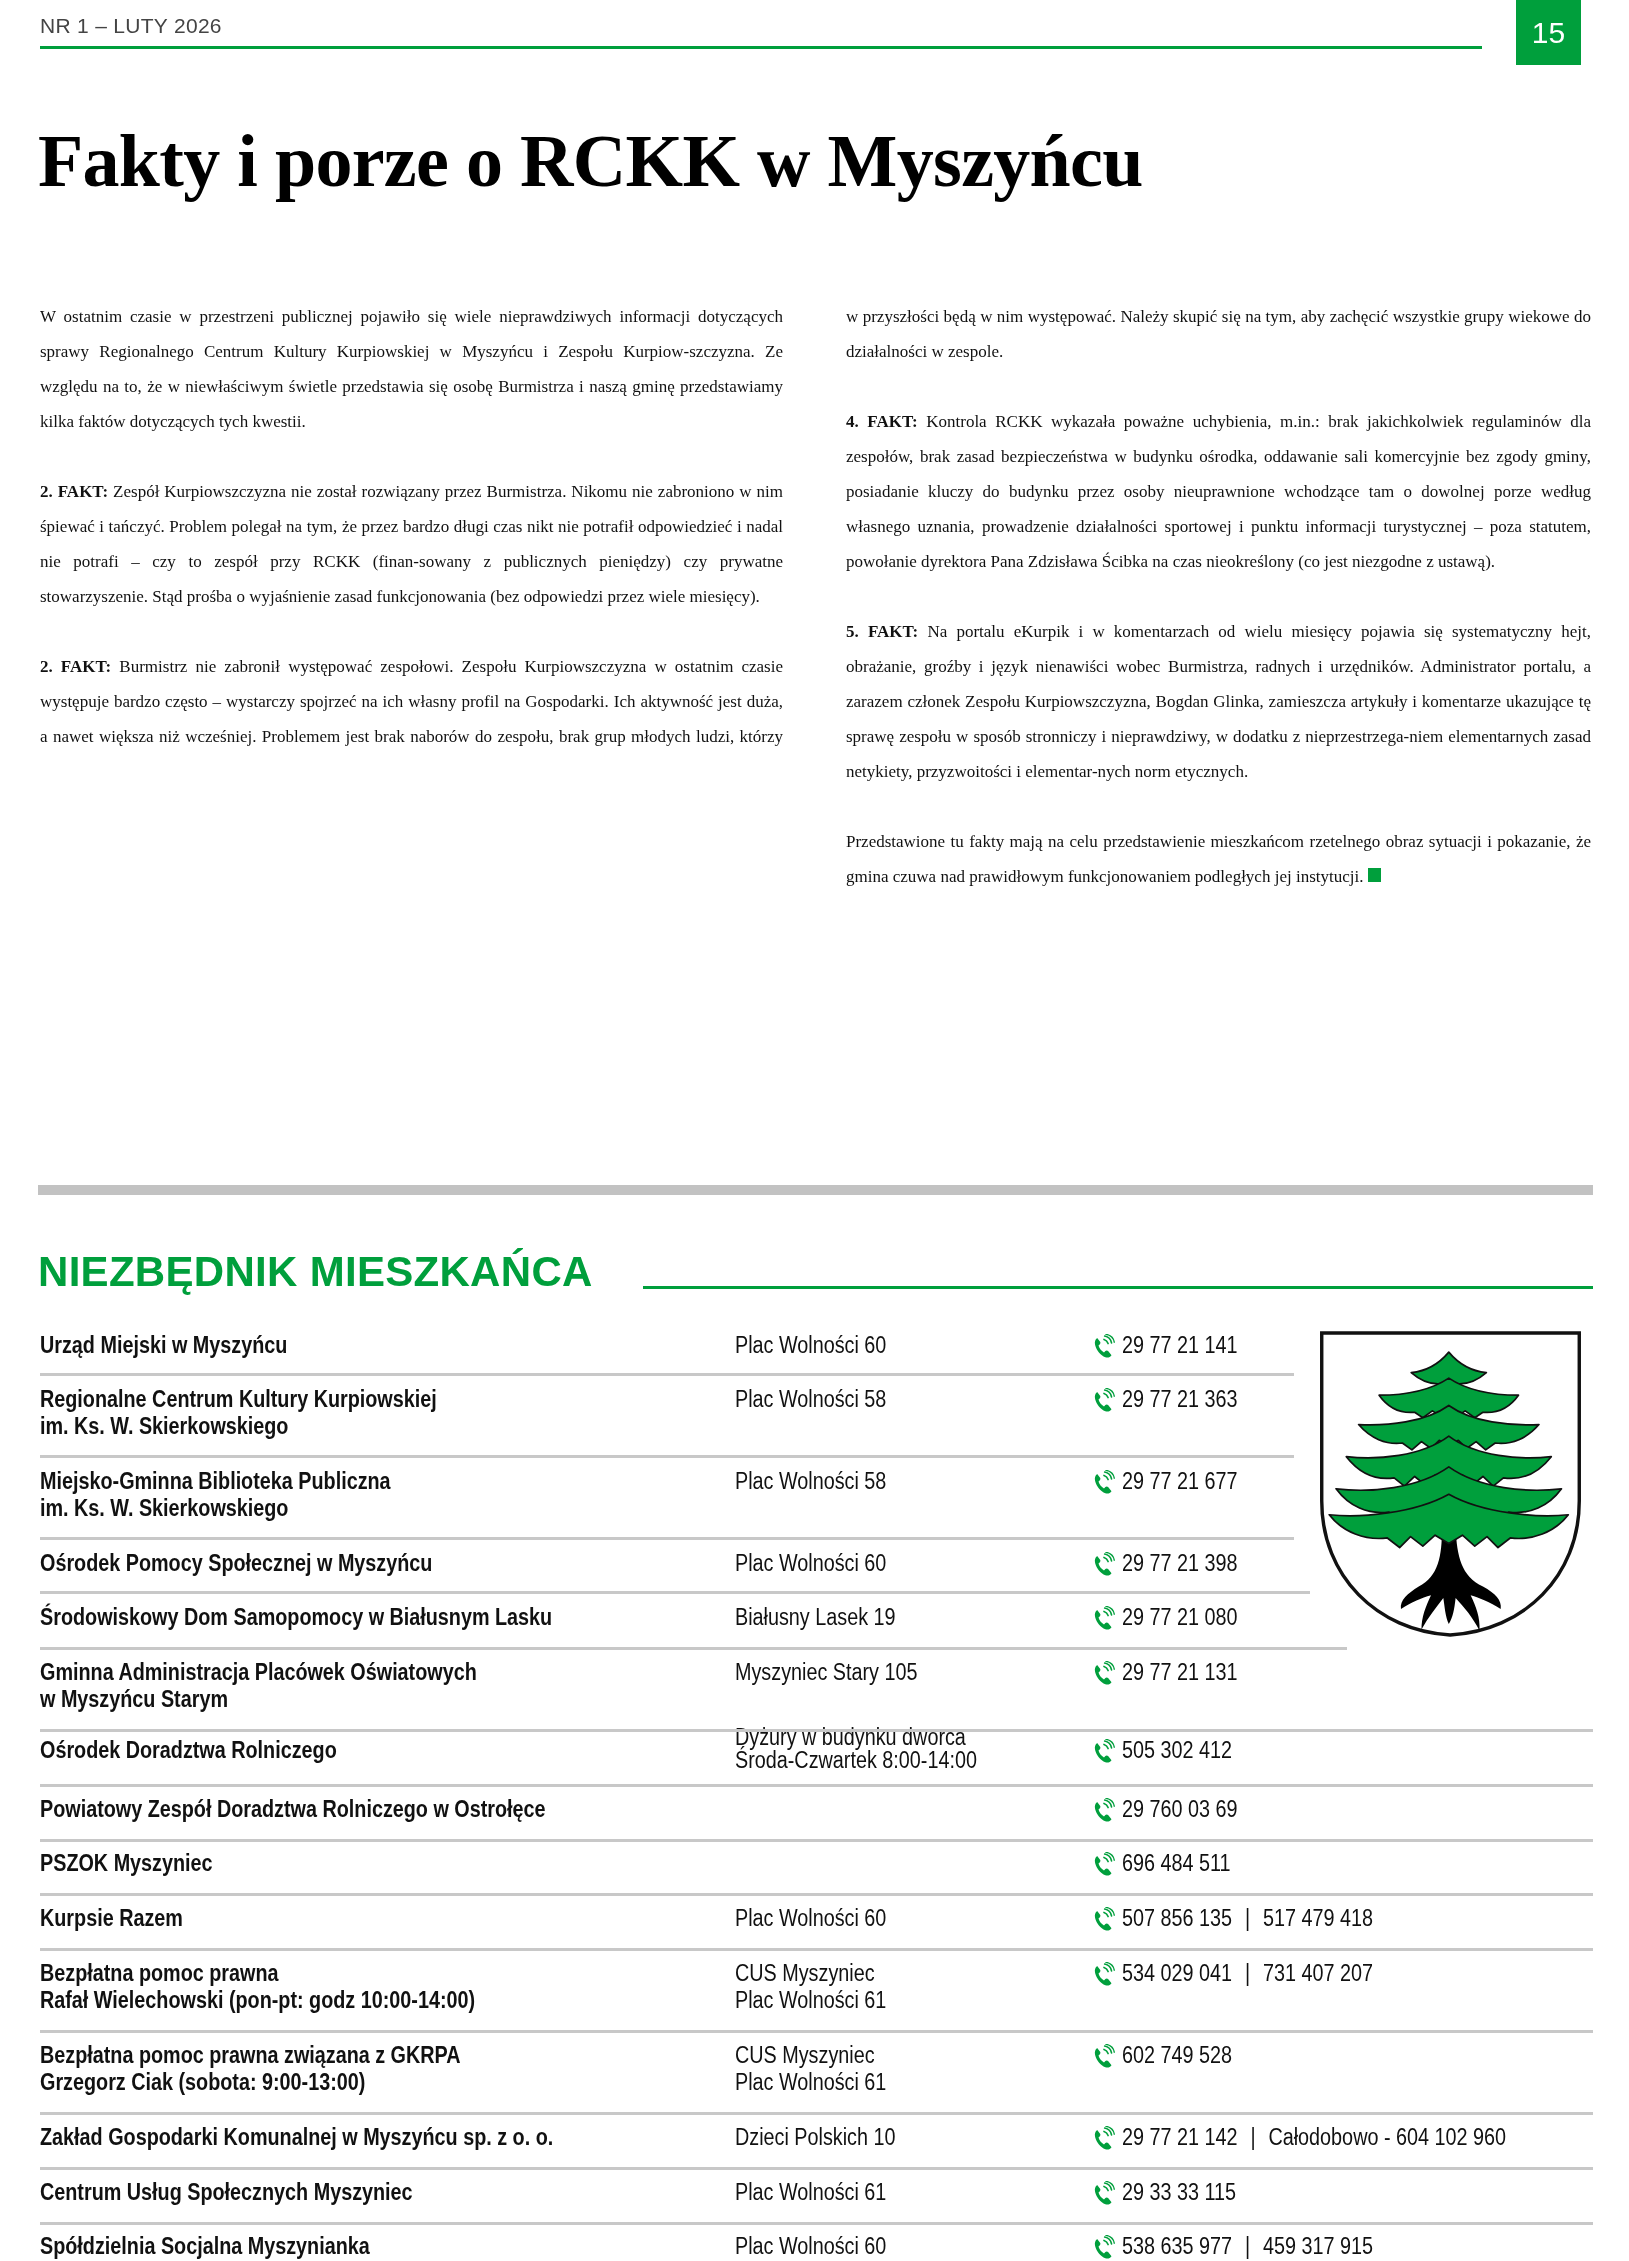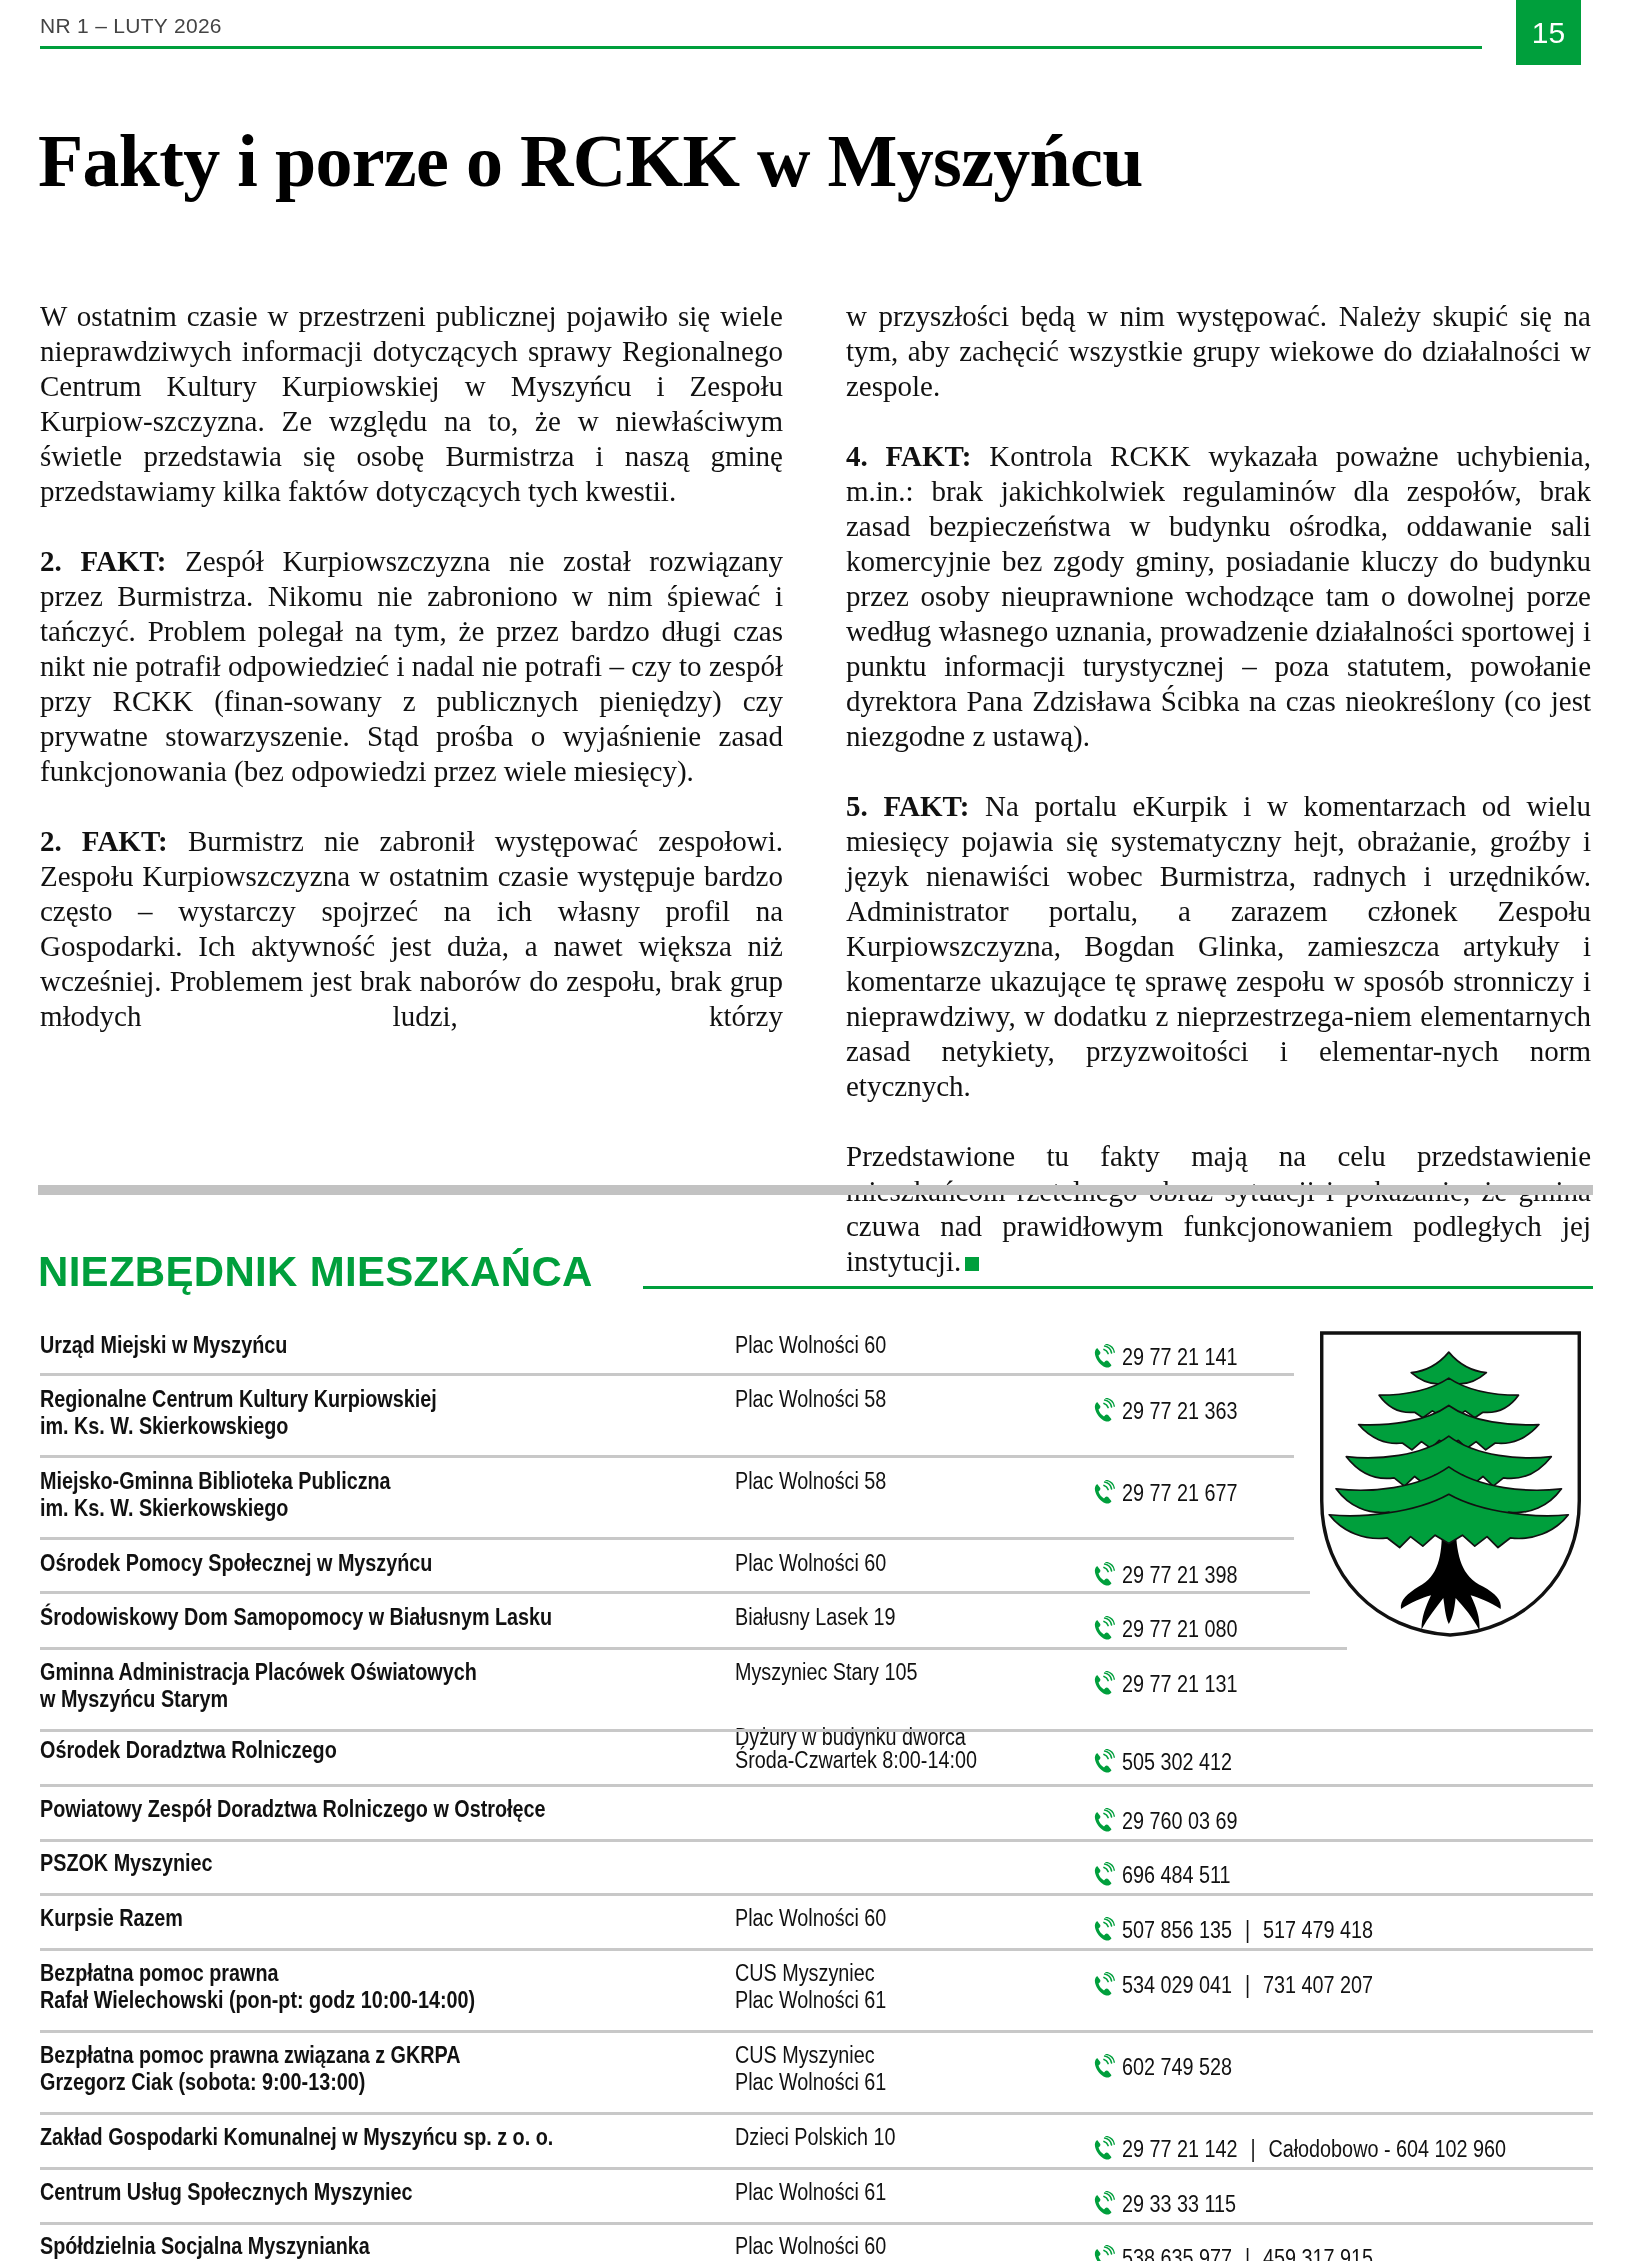--- a/index.html
+++ b/index.html
@@ -9,39 +9,39 @@
   
   .issue { left:40px; top:13.7px; font-family:"Liberation Sans", sans-serif; font-size:21px; color:#444; letter-spacing:0.3px; line-height:24.6px; }
   .top-rule { left:40px; top:46px; width:1442px; height:3.4px; background:#009f3c; }
   .page-box { left:1516px; top:0; width:65px; height:65px; background:#009f3c; color:#fff; font-family:"Liberation Sans", sans-serif; font-size:30px; display:flex; align-items:center; justify-content:center; }
 
   
   .title { left:38px; top:123px; width:1367px; font-family:"Liberation Serif", serif; font-weight:bold; font-size:74px; line-height:76px; color:#000; letter-spacing:-0.7px; }
   .title div { white-space:nowrap; }
 
   
-  .col { top:299px; width:744px; font-family:"Liberation Serif", serif; font-size:29px; line-height:35px; color:#111; text-align:justify; hyphens:manual; }
+  .col { top:299px; width:744px; font-family:"Liberation Serif", serif; font-size:17px; line-height:35px; color:#111; text-align:justify; hyphens:manual; }
   .col-left { left:40px; width:743px; }
   .col-right { left:846px; width:745px; }
   .col p { margin:0 0 35px 0; }
   .col p:last-child { margin-bottom:0; }
   .lead { font-weight:bold; }
   .end-mark { display:inline-block; width:13.7px; height:13.7px; background:#009f3c; margin-left:4.1px; vertical-align:baseline; }
 
   
   .gray-bar { left:38px; top:1185px; width:1555px; height:9.6px; background:#c2c2c2; }
 
   
   .dir-title { left:38px; top:1248px; font-family:"Liberation Sans", sans-serif; font-weight:bold; font-size:42px; line-height:48px; color:#009f3c; letter-spacing:0.3px; white-space:nowrap; }
   .dir-rule { left:643px; top:1286px; width:950px; height:3.4px; background:#009f3c; }
 
   .row { position:absolute; left:40px; font-family:"Liberation Sans", sans-serif; font-size:23px; line-height:27px; color:#111; }
   .row .name { position:absolute; left:0; top:0; width:684px; font-weight:bold; transform:scaleX(0.86); transform-origin:left top; white-space:nowrap; }
   .row .addr { position:absolute; left:695px; top:0; width:355px; transform:scaleX(0.86); transform-origin:left top; white-space:nowrap; }
-  .row .phone { position:absolute; left:1053px; top:12px; white-space:nowrap; display:flex; align-items:flex-start; }
+  .row .phone { position:absolute; left:1053px; top:0; white-space:nowrap; display:flex; align-items:flex-end; }
   .row .phone .num { transform:scaleX(0.86); transform-origin:left center; display:inline-block; }
   .phone-icon { width:22px; height:24.6px; margin-right:6.8px; flex:0 0 auto; }
   .sep { display:inline-block; margin:0 15px; color:#111; }
   .divider { position:absolute; left:40px; height:2.7px; background:#c8c8c8; }
 
   .shield { left:1319px; top:1330px; width:263px; height:308px; }
 </style>
 </head>
 <body>
 

